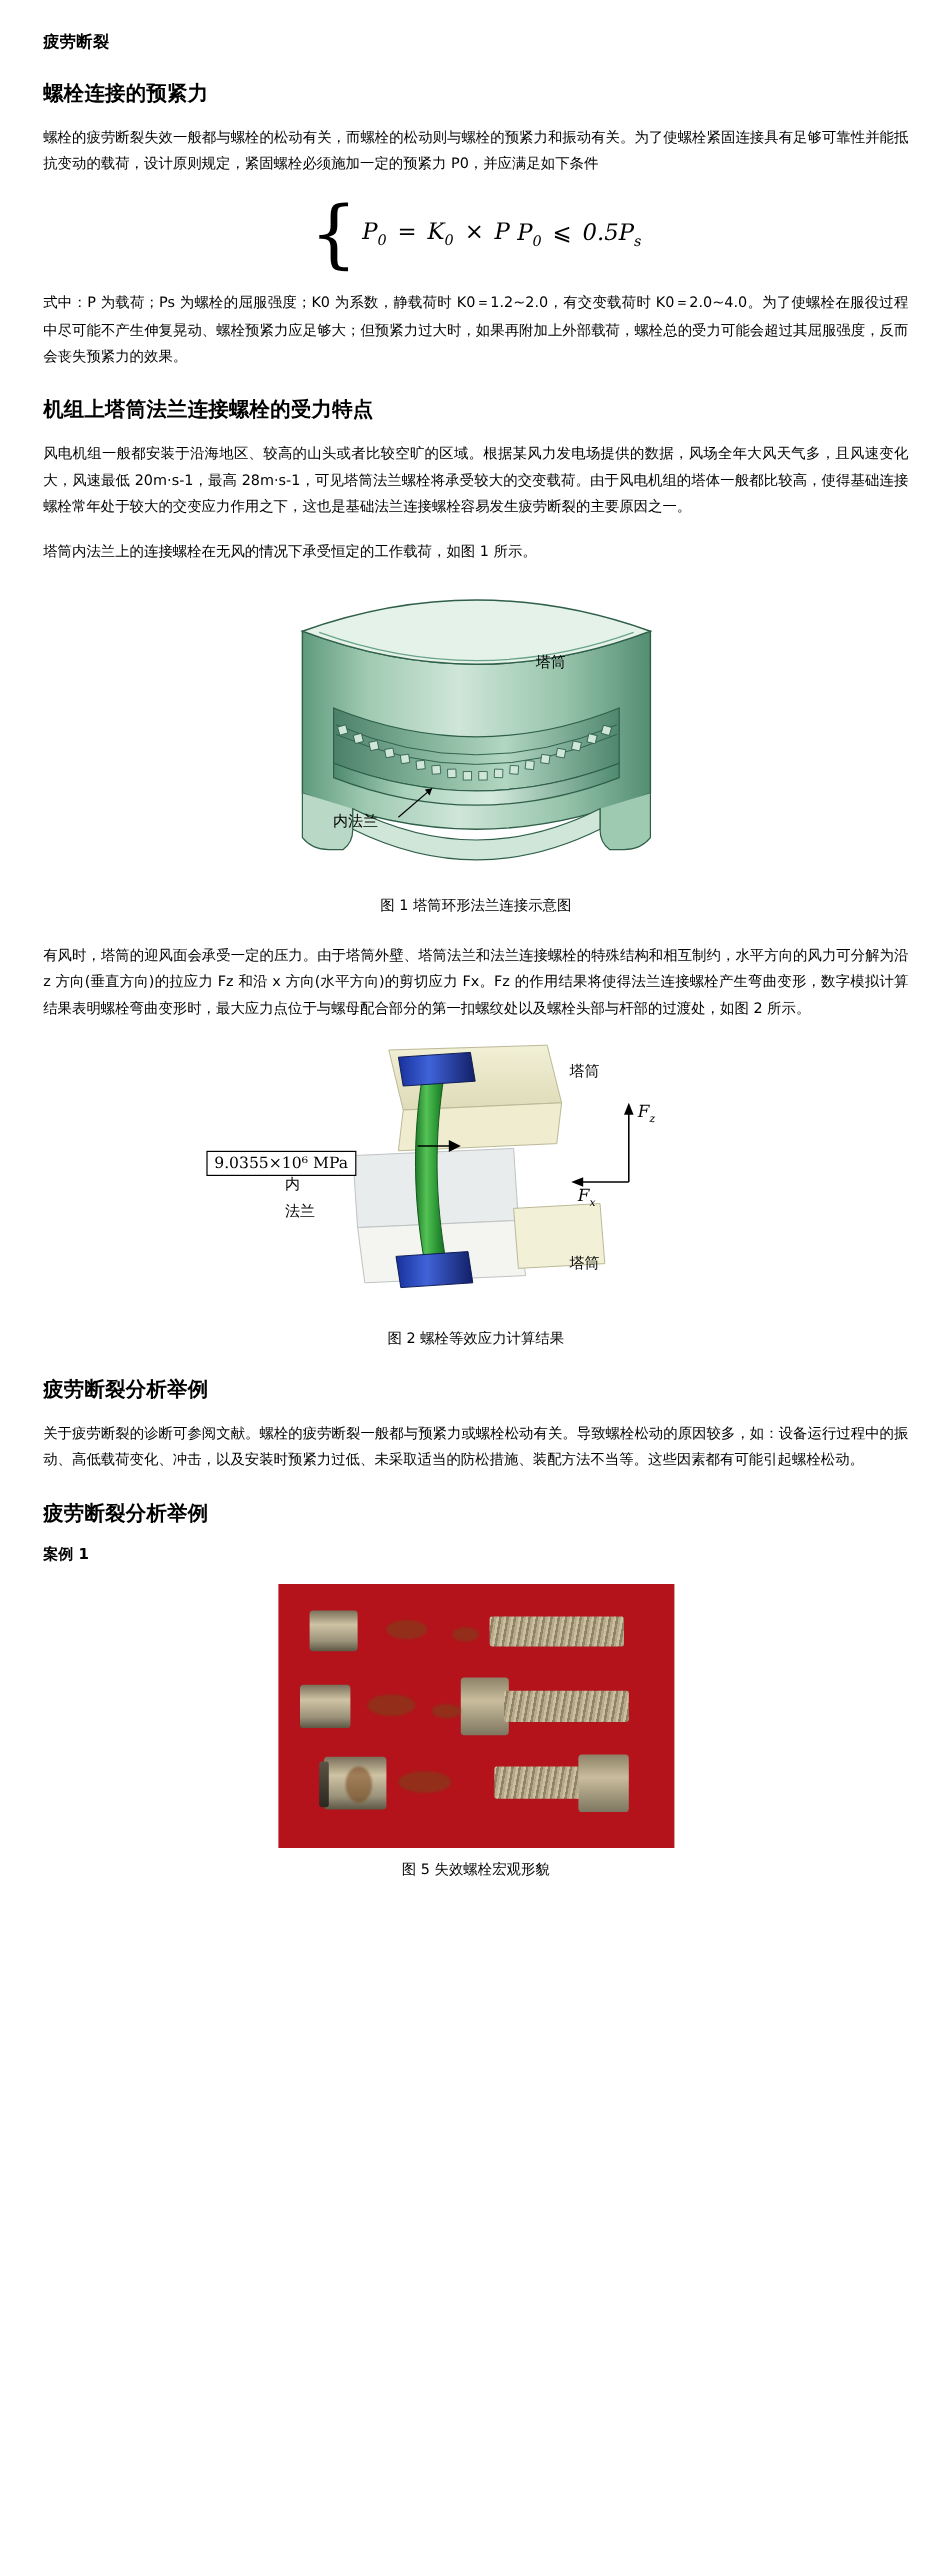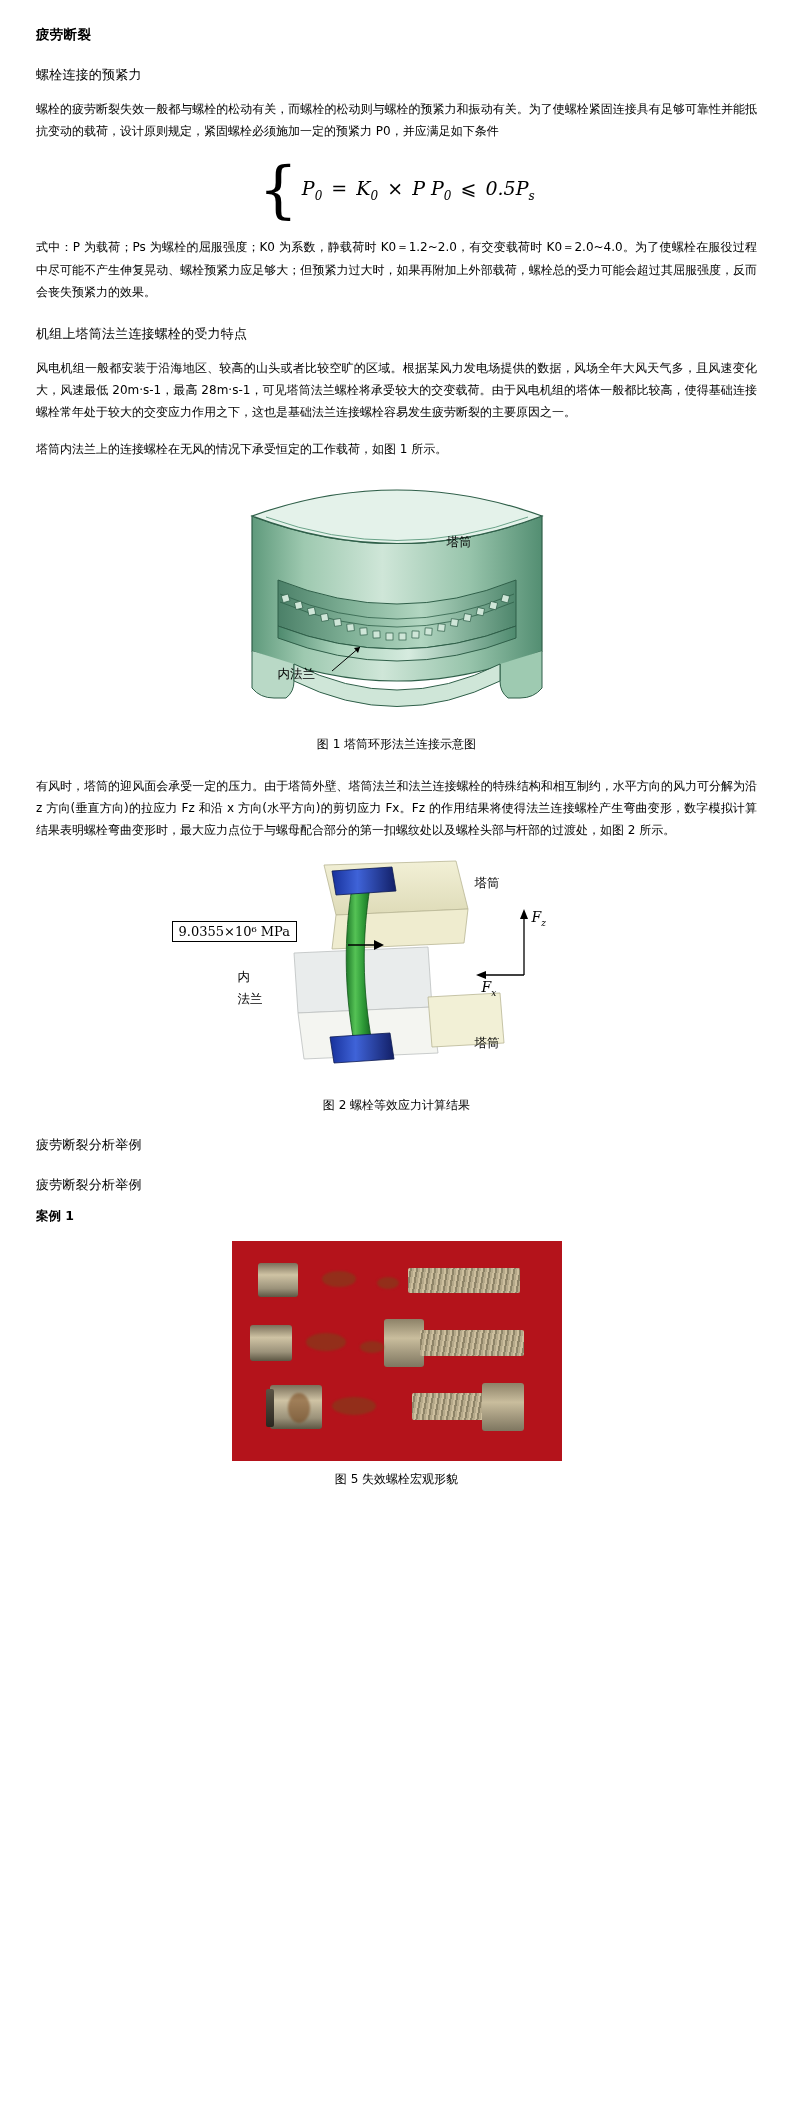--- a/index.html
+++ b/index.html
@@ -20,22 +20,22 @@
     padding: 18px 36px 10px 36px;
     position: relative;
   }
   .h1 {
     font-size: 13.5px;
     font-weight: bold;
     margin: 8px 0 22px 0;
     letter-spacing: 0.3px;
   }
   .h2 {
-    font-size: 13px;
-    font-weight: normal;
+    font-size: 17px;
+    font-weight: bold;
     margin: 22px 0 14px 0;
     letter-spacing: 0.2px;
   }
   .h3 {
     font-size: 12.5px;
     font-weight: bold;
     margin: 4px 0 12px 0;
   }
   p.body {
     font-size: 12px;
@@ -306,38 +306,39 @@
 
         <line x1="116" y1="88" x2="150" y2="88" stroke="#000" stroke-width="1.4"></line>
         <polygon points="152,88 142,83 142,93" fill="#000"></polygon>
 
         <line x1="292" y1="58" x2="292" y2="118" stroke="#000" stroke-width="1.3"></line>
         <polygon points="292,52 288,62 296,62" fill="#000"></polygon>
         <line x1="248" y1="118" x2="292" y2="118" stroke="#000" stroke-width="1.3"></line>
         <polygon points="244,118 254,114 254,122" fill="#000"></polygon>
       </svg>
 
-      <div style="position:absolute; left:-60px; top:64px; background:#ffffff; border:1.4px solid #000; padding:2px 6px; font-size:13px; font-family:'DejaVu Serif', serif; white-space:nowrap;">9.0355×10⁶ MPa</div>
+      <div style="position:absolute; left:-60px; top:92px; background:#ffffff; border:1.4px solid #000; padding:2px 6px; font-size:13px; font-family:'DejaVu Serif', serif; white-space:nowrap;">9.0355×10⁶ MPa</div>
 
       <div style="position:absolute; left:243px; top:18px; font-size:12.5px;">塔筒</div>
       <div style="position:absolute; left:243px; top:178px; font-size:12.5px;">塔筒</div>
       <div style="position:absolute; left:6px; top:112px; font-size:12.5px;">内</div>
       <div style="position:absolute; left:6px; top:134px; font-size:12.5px;">法兰</div>
 
       <div style="position:absolute; left:300px; top:52px; font-size:14px; font-style:italic; font-family:'DejaVu Serif', serif;">
         <span>F</span><span style="font-size:9px; vertical-align:sub;">z</span>
       </div>
       <div style="position:absolute; left:250px; top:122px; font-size:14px; font-style:italic; font-family:'DejaVu Serif', serif;">
         <span>F</span><span style="font-size:9px; vertical-align:sub;">x</span>
       </div>
     </div>
     <div class="figcaption">图 2 螺栓等效应力计算结果</div>
   </div>
 
   <div class="h2">疲劳断裂分析举例</div>
+  <p class="body">关于疲劳断裂的诊断可参阅文献。螺栓的疲劳断裂一般都与预紧力或螺栓松动有关。导致螺栓松动的原因较多，如：设备运行过程中的振动、高低载荷变化、冲击，以及安装时预紧力过低、未采取适当的防松措施、装配方法不当等。这些因素都有可能引起螺栓松动。</p>
 
   <div class="h2">疲劳断裂分析举例</div>
   <div class="h3">案例 1</div>
 
   <div class="figure">
     <div class="fig3-wrap">
 
       <div class="head" style="left:26px; top:22px; width:40px; height:34px;"></div>
       <div class="bolt" style="left:62px; top:26px; width:118px; height:27px;"></div>
       <div class="thread" style="left:176px; top:27px; width:112px; height:25px;"></div>

